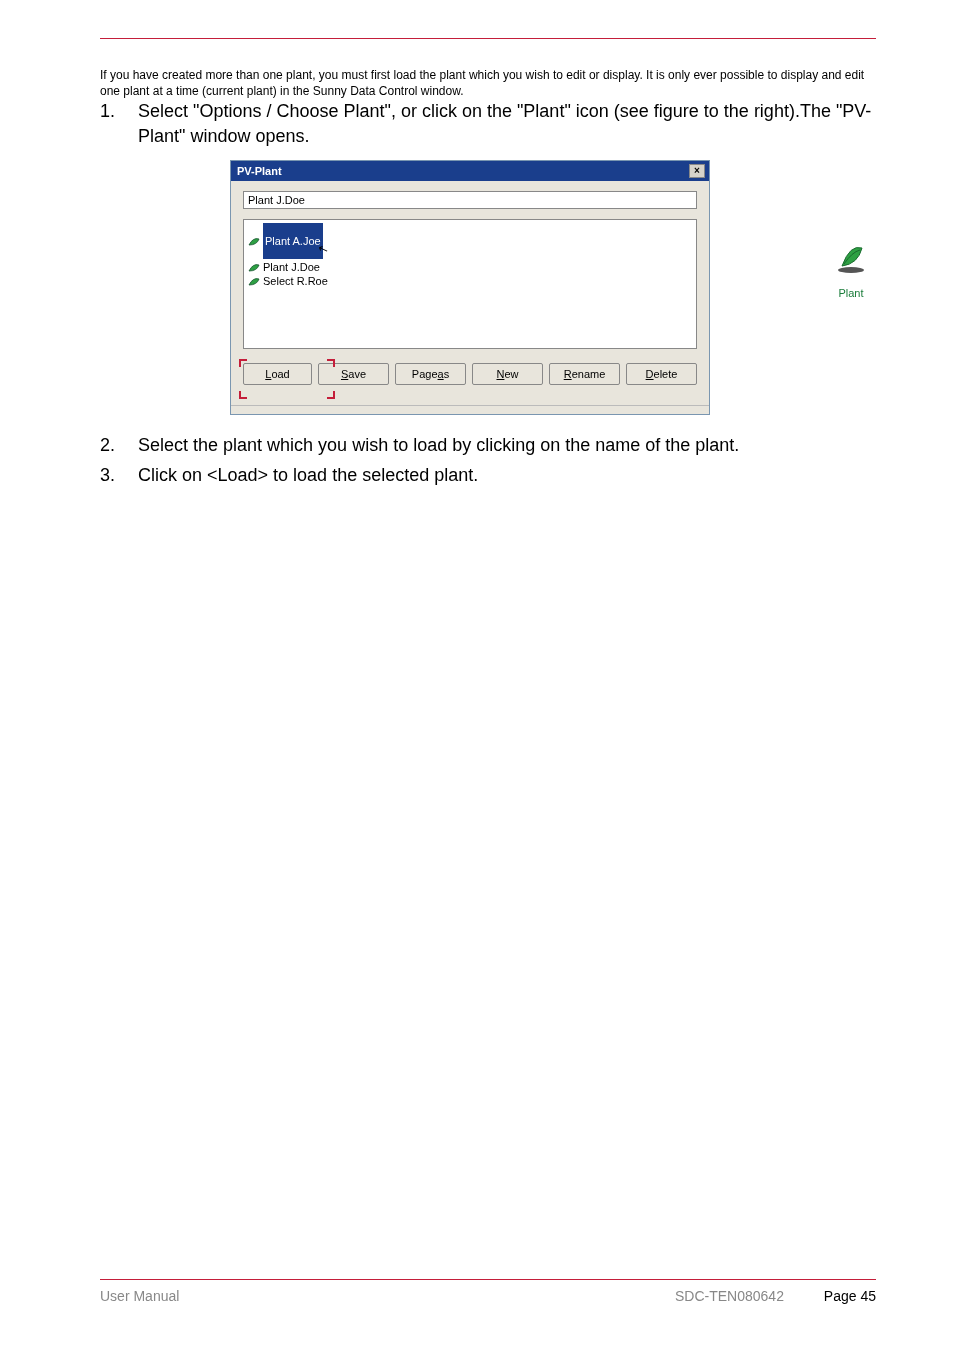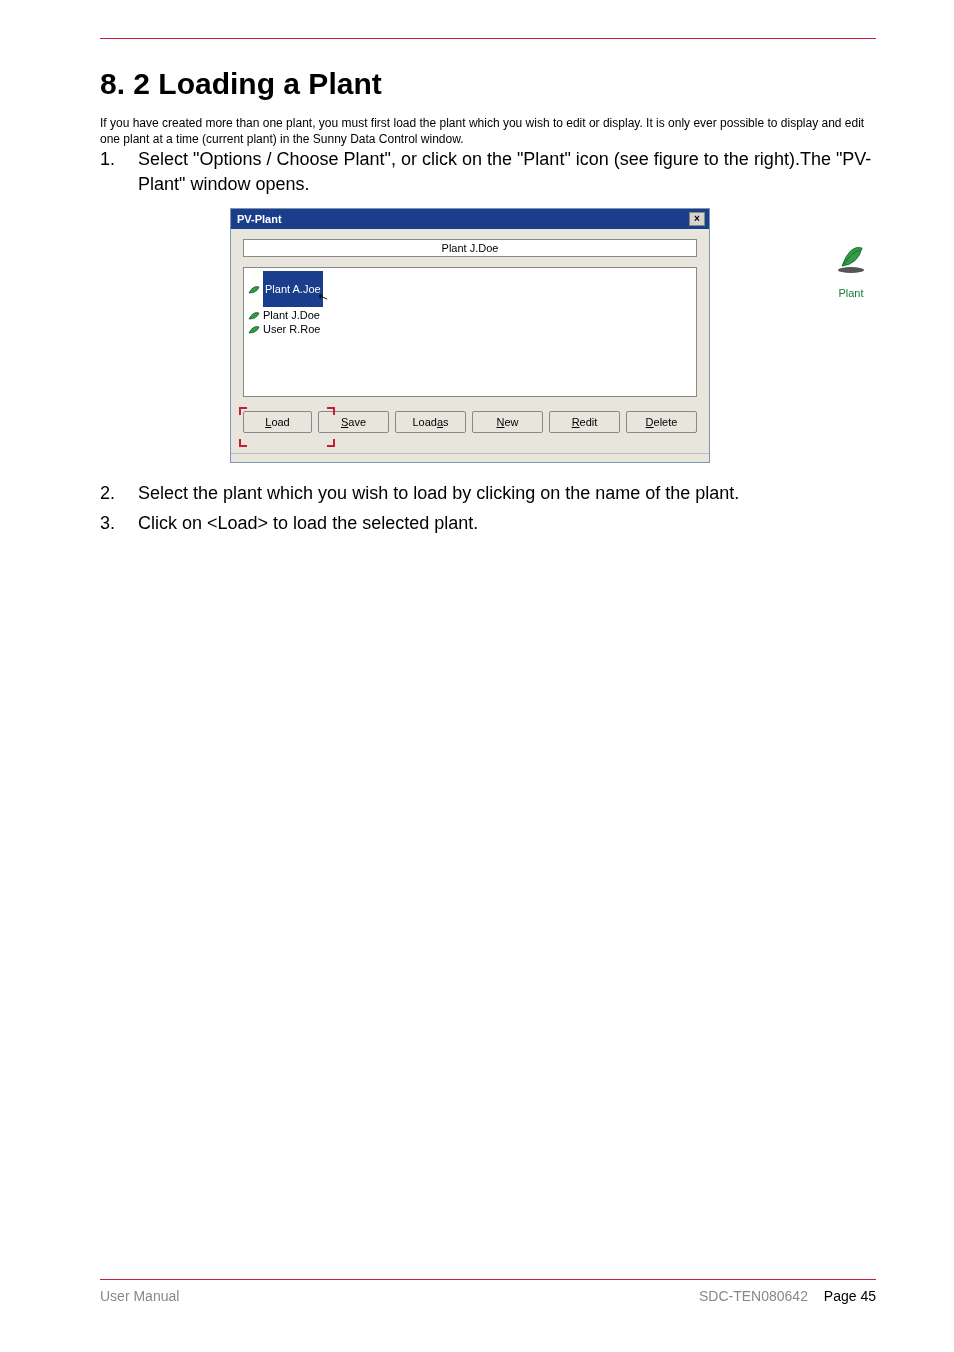--- a/index.html
+++ b/index.html
@@ -54,21 +54,20 @@
     right: 76px;
     top: 240px;
     width: 54px;
     text-align: center;
     font-size: 11px;
   }
   .plant-icon-block .plabel { color: #1a7c3a; margin-top: 11px; }
 
   .dialog-wrap {
     margin: 12px 0 18px 130px;
-    text-align: center;
   }
   .dialog {
     width: 480px;
     border: 1px solid #7a96b0;
     background: #e8e5dc;
     font-family: Tahoma, Arial, sans-serif;
     font-size: 11px;
     color: #000;
   }
   .titlebar {
@@ -185,29 +184,28 @@
     right: 78px;
   }
   .hr-bot { border: none; border-top: 1px solid #c41e3a; margin-bottom: 8px; }
   .footer-row {
     display: flex;
     justify-content: space-between;
     font-size: 14px;
   }
   .footer-row .fl { color: #888; }
   .footer-row .fr { color: #888; }
-  .footer-row .fr .pg { color: #000; margin-left: 12px; }
+  .footer-row .fr .pg { color: #000; margin-left: 36px; }
 </style>
 </head>
 <body>
 
 <div class="page">
   <hr class="hr-top">
 
-  <h2 class="section-title">8. 2 Loading a Plant</h2>
   <p class="intro">If you have created more than one plant, you must first load the plant which you wish to edit or display. It is only ever possible to display and edit one plant at a time (current plant) in the Sunny Data Control window.</p>
 
   <ol class="steps">
     <li>
       <span class="num">1.</span>
       <span class="txt">Select "Options / Choose Plant", or click on the "Plant" icon (see figure to the right).The "PV-Plant" window opens.</span>
     </li>
   </ol>
 
   <div class="plant-icon-block">
@@ -238,52 +236,52 @@
           <div class="plant-item">
             <svg class="plant-leaf" viewBox="0 0 12 10">
                 <path d="M1 9 Q5 1 11 3 Q9 9 1 9 Z" fill="#2ea043" stroke="#14532d" stroke-width="0.8"></path>
               </svg>
             <span class="item-label">Plant J.Doe</span>
           </div>
           <div class="plant-item">
             <svg class="plant-leaf" viewBox="0 0 12 10">
                 <path d="M1 9 Q5 1 11 3 Q9 9 1 9 Z" fill="#2ea043" stroke="#14532d" stroke-width="0.8"></path>
               </svg>
-            <span class="item-label">User R.Roe</span>
+            <span class="item-label">Select R.Roe</span>
           </div>
           <span class="cursor-arrow">↖</span>
         </div>
 
         <div class="btn-row">
           <div class="load-wrap">
             <div class="red-corners c-tl"></div>
             <div class="red-corners c-tr"></div>
             <div class="red-corners c-bl"></div>
             <div class="red-corners c-br"></div>
             <div class="dlg-btn">
                 <span class="ul">L</span>
                 <span>oad</span>
               </div>
           </div>
           <div class="dlg-btn">
               <span class="ul">S</span>
               <span>ave</span>
             </div>
           <div class="dlg-btn">
-              <span>Load </span>
+              <span>Page </span>
               <span class="ul">a</span>
               <span>s</span>
             </div>
           <div class="dlg-btn">
               <span class="ul">N</span>
               <span>ew</span>
             </div>
           <div class="dlg-btn">
               <span class="ul">R</span>
-              <span>edit</span>
+              <span>ename</span>
             </div>
           <div class="dlg-btn">
               <span class="ul">D</span>
               <span>elete</span>
             </div>
         </div>
       </div>
       <hr class="hr-mid">
     </div>
   </div>

